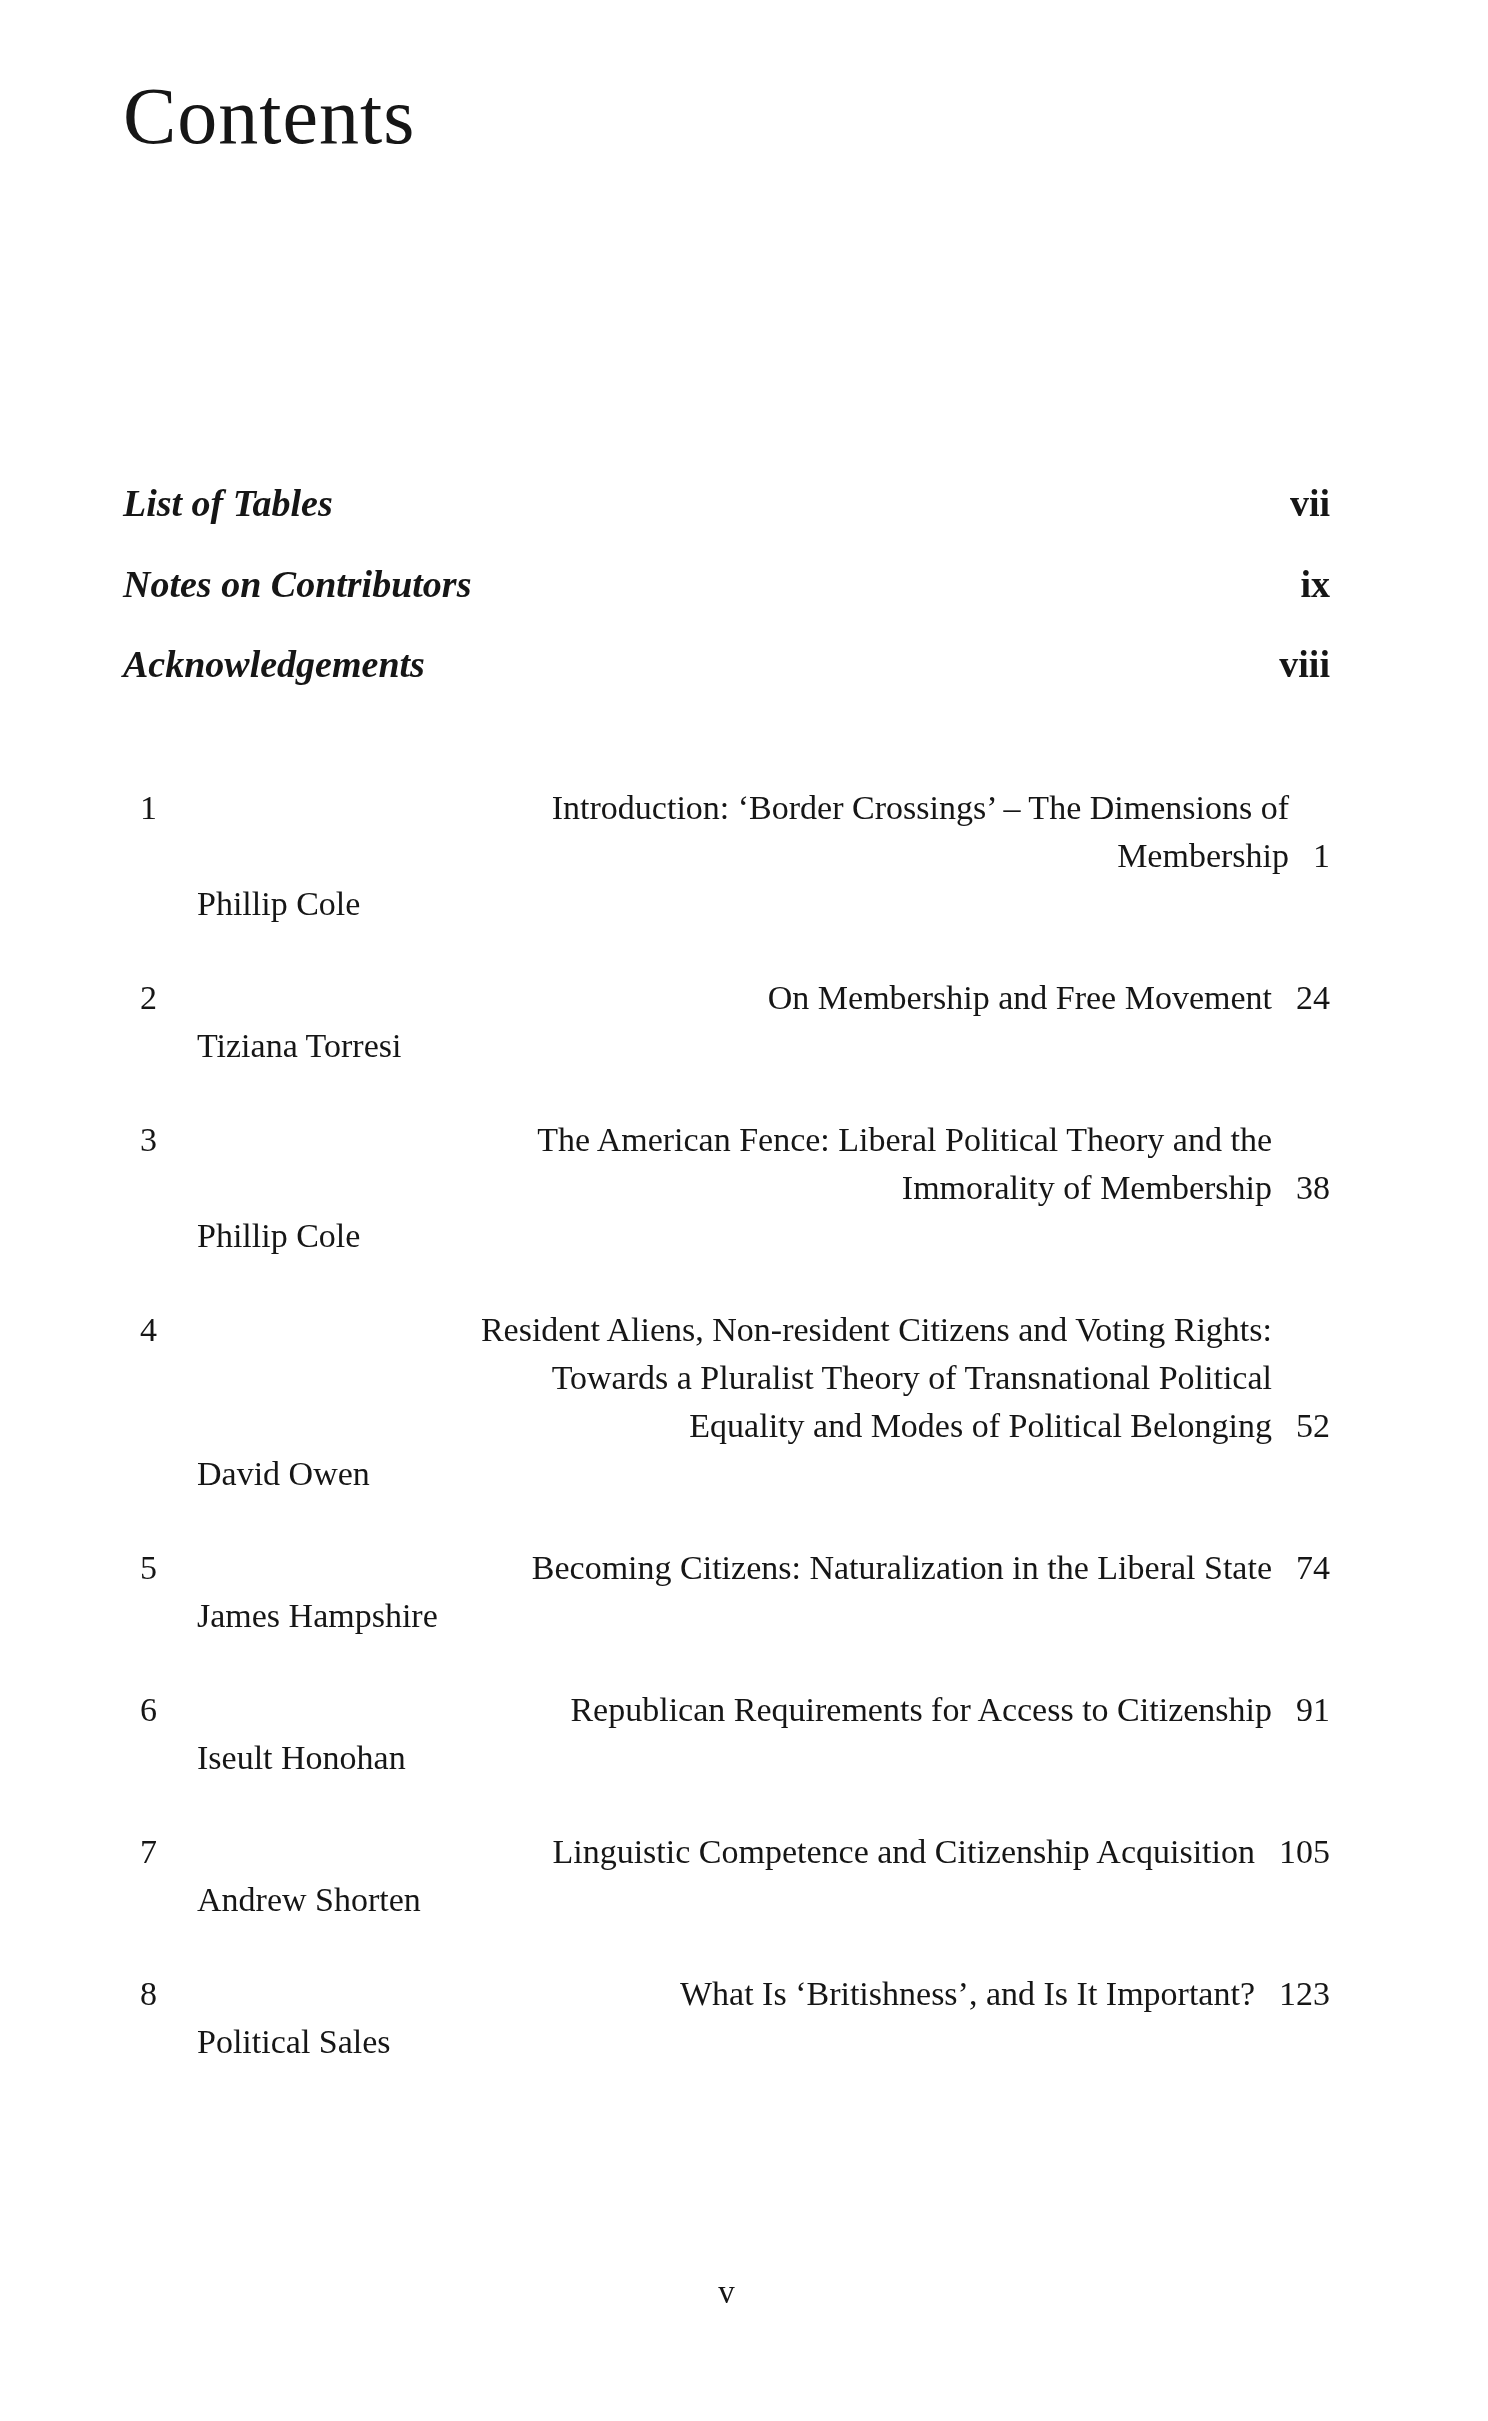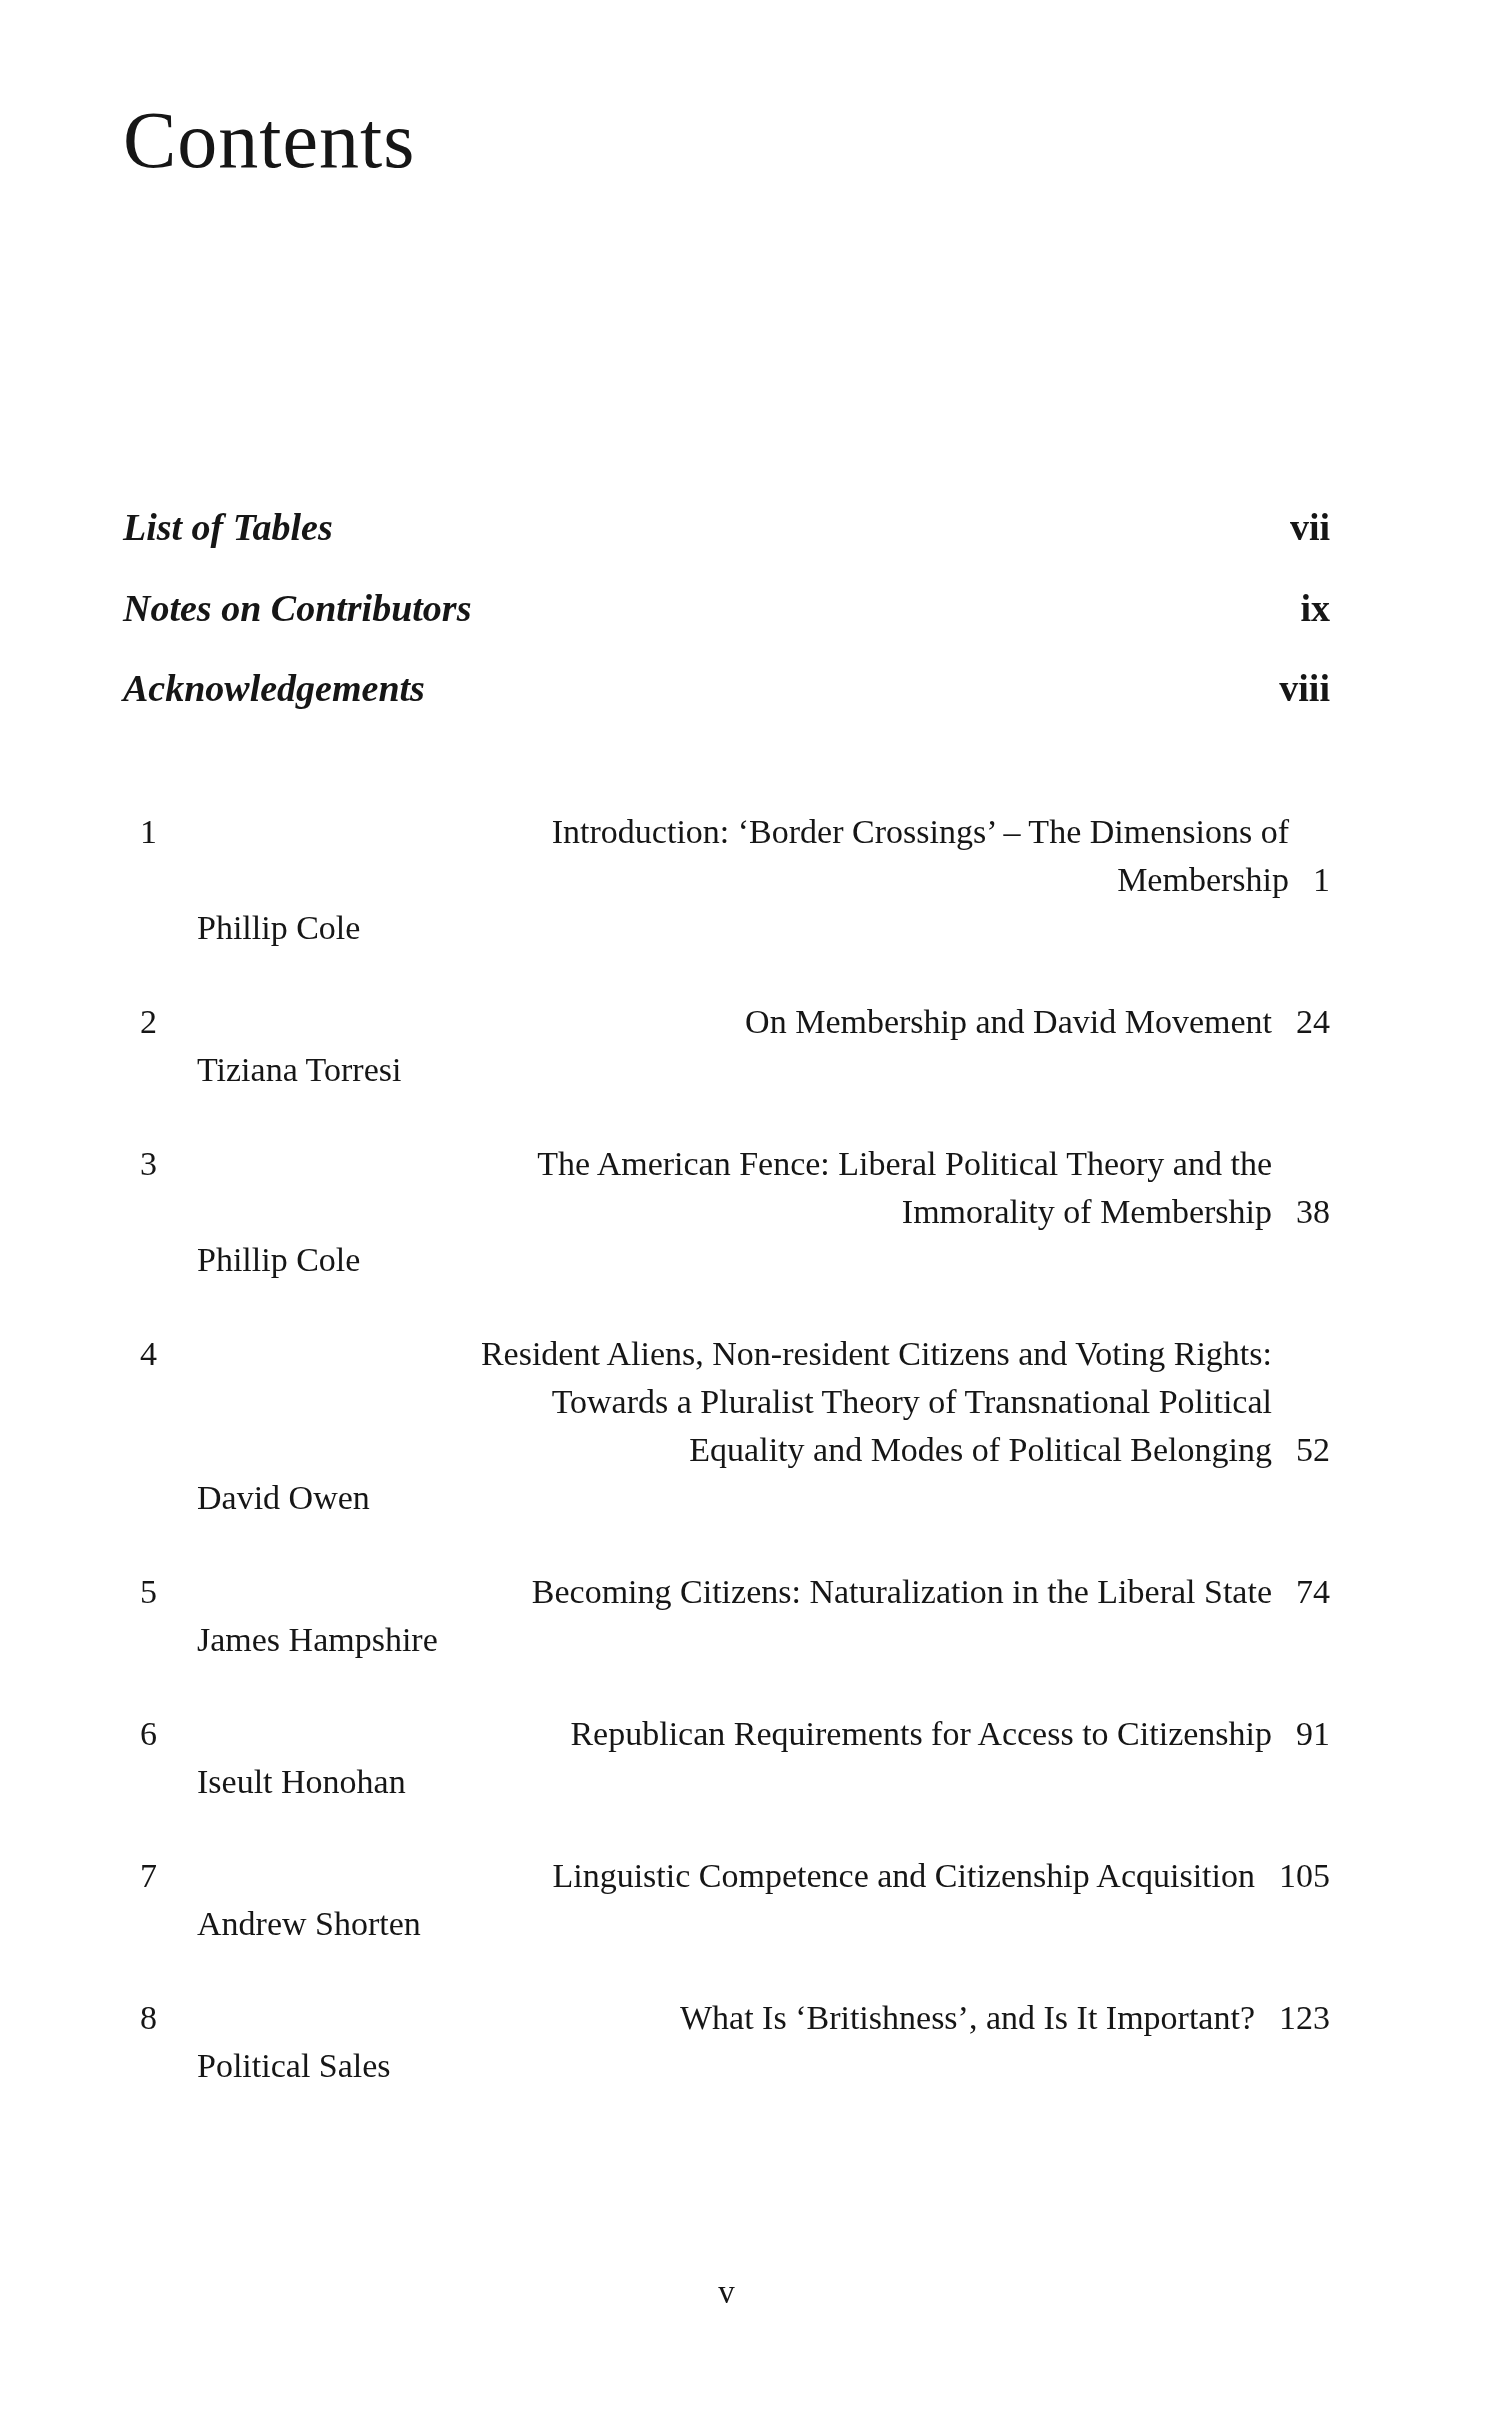--- a/index.html
+++ b/index.html
@@ -15,21 +15,21 @@
     position: relative;
     width: 1488px;
     height: 2421px;
     background: #ffffff;
     box-sizing: border-box;
     padding: 0 158px 0 123px;
     overflow: hidden;
   }
   .page-title {
     margin: 0;
-    padding-top: 96px;
+    padding-top: 72px;
     font-size: 80px;
     font-weight: normal;
     letter-spacing: 1px;
     line-height: 1.1;
   }
   .front-matter {
     margin-top: 320px;
   }
   .fm-row {
     display: flex;
@@ -125,21 +125,21 @@
         <div class="chapter-page">1</div>
       </div>
       <div class="chapter-author">Phillip Cole</div>
     </div>
   </div>
 
   <div class="chapter-row">
     <div class="chapter-num">2</div>
     <div class="chapter-main">
       <div class="title-and-page">
-        <div class="chapter-title">On Membership and David Movement</div>
+        <div class="chapter-title">On Membership and Free Movement</div>
         <div class="chapter-page">24</div>
       </div>
       <div class="chapter-author">Tiziana Torresi</div>
     </div>
   </div>
 
   <div class="chapter-row">
     <div class="chapter-num">3</div>
     <div class="chapter-main">
       <div class="title-and-page">

